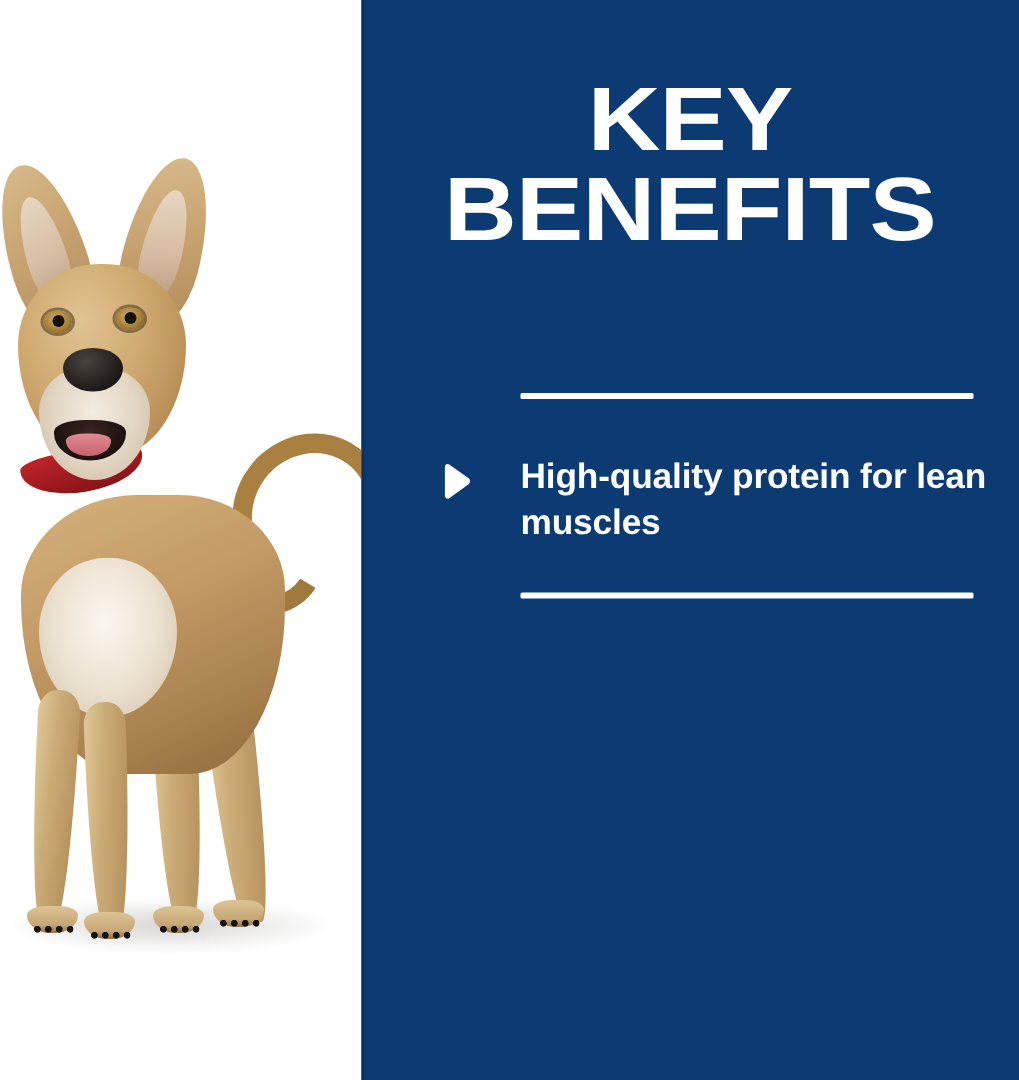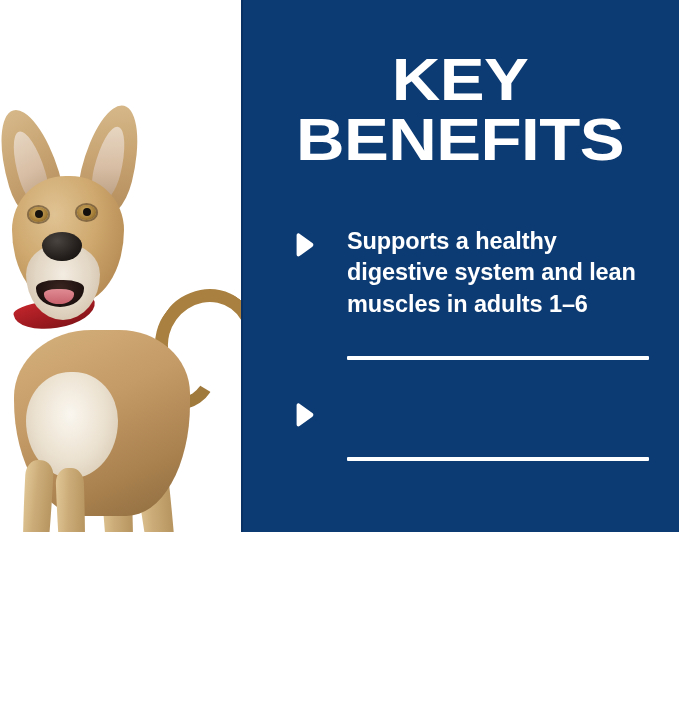--- a/index.html
+++ b/index.html
@@ -9,21 +9,21 @@
   }
   body {
     width: 679px;
     height: 720px;
     font-family: "Liberation Sans", sans-serif;
     overflow: hidden;
   }
   .poster {
     position: relative;
     width: 679px;
-    height: 532px;
+    height: 720px;
     background: #ffffff;
     overflow: hidden;
   }
 
   
   .photo-panel {
     position: absolute;
     left: 0;
     top: 0;
     width: 241px;
@@ -328,39 +328,32 @@
   <div class="blue-panel">
     <div class="panel-edge"></div>
 
     <div class="headline">
       <span class="l1">KEY</span>
       <span class="l2">BENEFITS</span>
     </div>
 
     <div class="benefits">
 
+
+      <div class="gap-a"></div>
+      <div class="divider"></div>
+      <div class="gap-a"></div>
+
       <div class="benefit">
         <span class="bullet-wrap">
           <svg class="bullet" viewBox="0 0 22 24">
             <path d="M3.6 2.3 C3.6 0.7 5.2 -0.2 6.5 0.7 L19.4 9.9 C20.7 10.8 20.7 12.9 19.4 13.8 L6.5 23.1 C5.2 24.0 3.6 23.1 3.6 21.5 Z" fill="#ffffff"></path>
           </svg>
         </span>
-        <span class="benefit-text">Supports a healthy digestive system and lean muscles in adults 1–6</span>
-      </div>
-
-      <div class="gap-a"></div>
-      <div class="divider"></div>
-      <div class="gap-a"></div>
-
-      <div class="benefit">
-        <span class="bullet-wrap">
-          <svg class="bullet" viewBox="0 0 22 24">
-            <path d="M3.6 2.3 C3.6 0.7 5.2 -0.2 6.5 0.7 L19.4 9.9 C20.7 10.8 20.7 12.9 19.4 13.8 L6.5 23.1 C5.2 24.0 3.6 23.1 3.6 21.5 Z" fill="#ffffff"></path>
-          </svg>
-        </span>
+        <span class="benefit-text">High-quality protein for lean muscles</span>
       </div>
 
       <div class="gap-b"></div>
       <div class="divider"></div>
       <div class="gap-b"></div>
 
 
     </div>
   </div>
 

